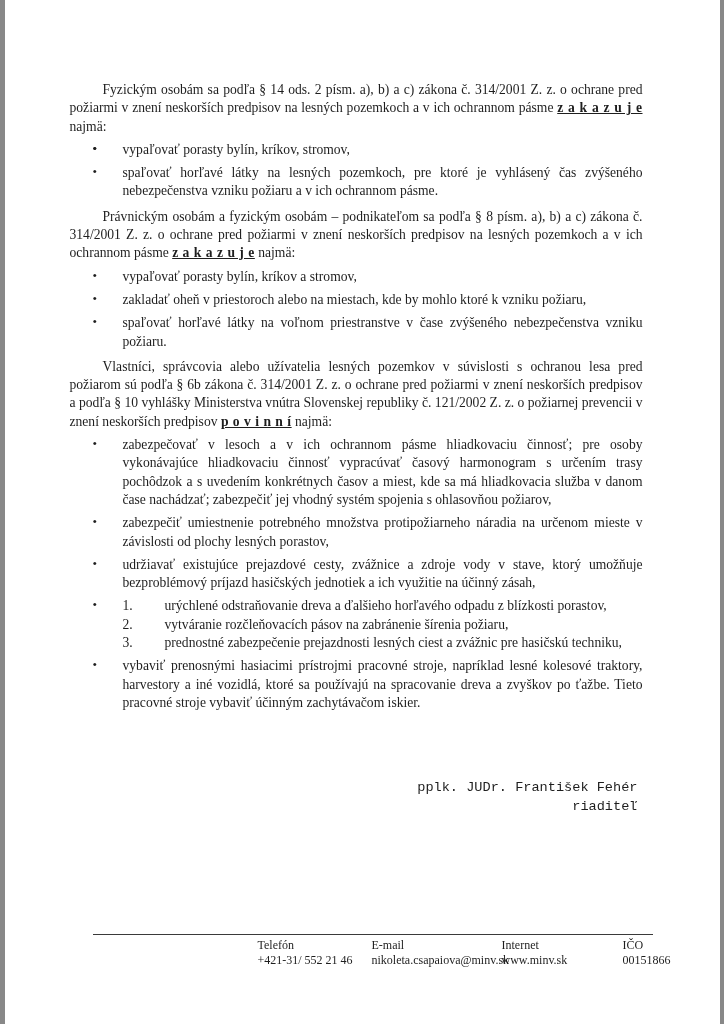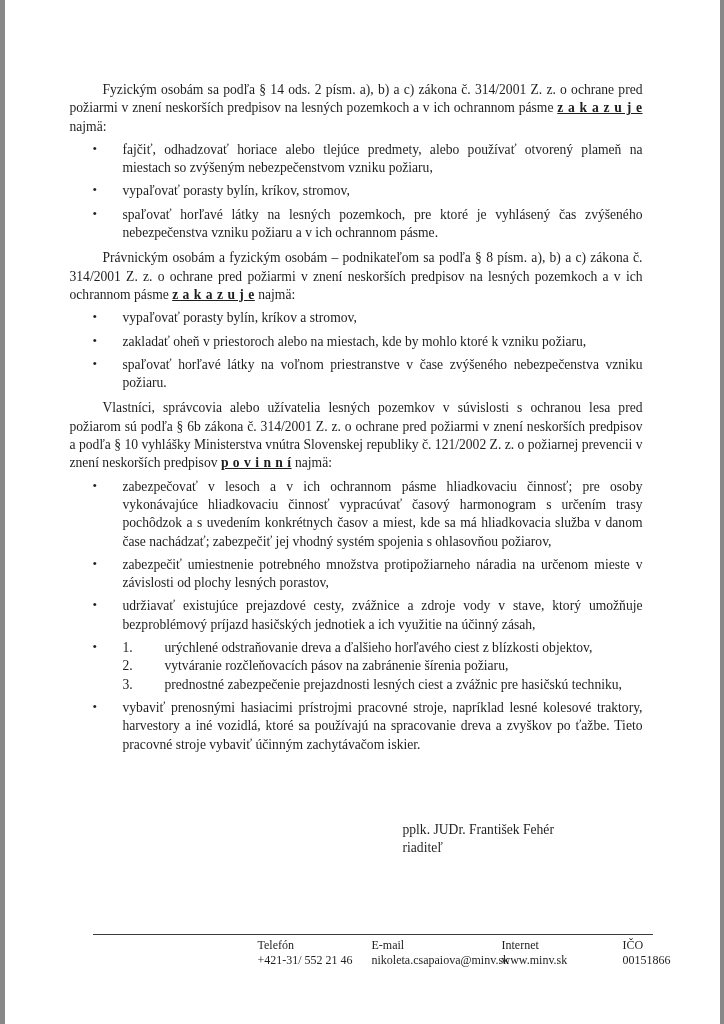--- a/index.html
+++ b/index.html
@@ -25,22 +25,23 @@
   .para { margin: 7px 0 0 0; text-indent: 33px; }
   .para.first { margin-top: 0; }
   .emph { font-weight: bold; text-decoration: underline; letter-spacing: 0.5px; }
   .bullet { position: relative; margin: 5px 0 0 0; padding-left: 53px; }
   .bullet .dot { position: absolute; left: 23px; top: -1px; font-size: 13px; }
   .subitem { text-align: justify; }
   .subnum { display: inline-block; width: 42px; }
   .signature {
     margin: 67px 0 0 333px;
     width: 235px;
-    text-align: left;
+    text-align: right;
     text-indent: 0;
+    font-family: Liberation Mono, monospace;
   }
   .signature .sig-name { display: block; }
   .signature .sig-title { display: block; }
   .footer {
     position: absolute;
     left: 88px;
     top: 934px;
     width: 560px;
     height: 50px;
     border-top: 1px solid #3a3a3a;
@@ -55,39 +56,39 @@
   .flabel, .fvalue { display: block; }
 </style>
 </head>
 <body>
 
 <div class="page">
   <div class="content">
 
     <p class="para first"><span>Fyzickým osobám sa podľa § 14 ods. 2 písm. a), b) a c) zákona č. 314/2001 Z. z. o ochrane pred požiarmi v znení neskorších predpisov na lesných pozemkoch a v ich ochrannom pásme </span><span class="emph">z a k a z u j e</span><span> najmä:</span></p>
 
-    <div class="bullet"><span class="dot">•</span><span>fajčiť, odhadzovať horiace alebo tlejúce predmety, alebo používať otvorený plameň na miestach so zvýšeným nebezpečenstvom vzniku požiaru,</span></div>
+    <div class="bullet"><span class="dot">•</span></div>
     <div class="bullet"><span class="dot">•</span><span>vypaľovať porasty bylín, kríkov, stromov,</span></div>
     <div class="bullet"><span class="dot">•</span><span>spaľovať horľavé látky na lesných pozemkoch, pre ktoré je vyhlásený čas zvýšeného nebezpečenstva vzniku požiaru a v ich ochrannom pásme.</span></div>
 
     <p class="para"><span>Právnickým osobám a fyzickým osobám – podnikateľom sa podľa § 8 písm. a), b) a c) zákona č. 314/2001 Z. z. o ochrane pred požiarmi v znení neskorších predpisov na lesných pozemkoch a v ich ochrannom pásme </span><span class="emph">z a k a z u j e</span><span> najmä:</span></p>
 
     <div class="bullet"><span class="dot">•</span><span>vypaľovať porasty bylín, kríkov a stromov,</span></div>
     <div class="bullet"><span class="dot">•</span><span>zakladať oheň v priestoroch alebo na miestach, kde by mohlo ktoré k vzniku požiaru,</span></div>
     <div class="bullet"><span class="dot">•</span><span>spaľovať horľavé látky na voľnom priestranstve v čase zvýšeného nebezpečenstva vzniku požiaru.</span></div>
 
     <p class="para"><span>Vlastníci, správcovia alebo užívatelia lesných pozemkov v súvislosti s ochranou lesa pred požiarom sú podľa § 6b zákona č. 314/2001 Z. z. o ochrane pred požiarmi v znení neskorších predpisov a podľa § 10 vyhlášky Ministerstva vnútra Slovenskej republiky č. 121/2002 Z. z. o požiarnej prevencii v znení neskorších predpisov </span><span class="emph">p o v i n n í</span><span> najmä:</span></p>
 
     <div class="bullet"><span class="dot">•</span><span>zabezpečovať v lesoch a v ich ochrannom pásme hliadkovaciu činnosť; pre osoby vykonávajúce hliadkovaciu činnosť vypracúvať časový harmonogram s určením trasy pochôdzok a s uvedením konkrétnych časov a miest, kde sa má hliadkovacia služba v danom čase nachádzať; zabezpečiť jej vhodný systém spojenia s ohlasovňou požiarov,</span></div>
     <div class="bullet"><span class="dot">•</span><span>zabezpečiť umiestnenie potrebného množstva protipožiarneho náradia na určenom mieste v závislosti od plochy lesných porastov,</span></div>
     <div class="bullet"><span class="dot">•</span><span>udržiavať existujúce prejazdové cesty, zvážnice a zdroje vody v stave, ktorý umožňuje bezproblémový príjazd hasičských jednotiek a ich využitie na účinný zásah,</span></div>
 
     <div class="bullet">
       <span class="dot">•</span>
-      <div class="subitem"><span class="subnum">1.</span><span>urýchlené odstraňovanie dreva a ďalšieho horľavého ciest z blízkosti objektov,</span></div>
+      <div class="subitem"><span class="subnum">1.</span><span>urýchlené odstraňovanie dreva a ďalšieho horľavého odpadu z blízkosti porastov,</span></div>
       <div class="subitem"><span class="subnum">2.</span><span>vytváranie rozčleňovacích pásov na zabránenie šírenia požiaru,</span></div>
       <div class="subitem"><span class="subnum">3.</span><span>prednostné zabezpečenie prejazdnosti lesných ciest a zvážnic pre hasičskú techniku,</span></div>
     </div>
 
     <div class="bullet"><span class="dot">•</span><span>vybaviť prenosnými hasiacimi prístrojmi pracovné stroje, napríklad lesné kolesové traktory, harvestory a iné vozidlá, ktoré sa používajú na spracovanie dreva a zvyškov po ťažbe. Tieto pracovné stroje vybaviť účinným zachytávačom iskier.</span></div>
 
     <div class="signature">
       <span class="sig-name">pplk. JUDr. František Fehér</span>
       <span class="sig-title">riaditeľ</span>
     </div>

